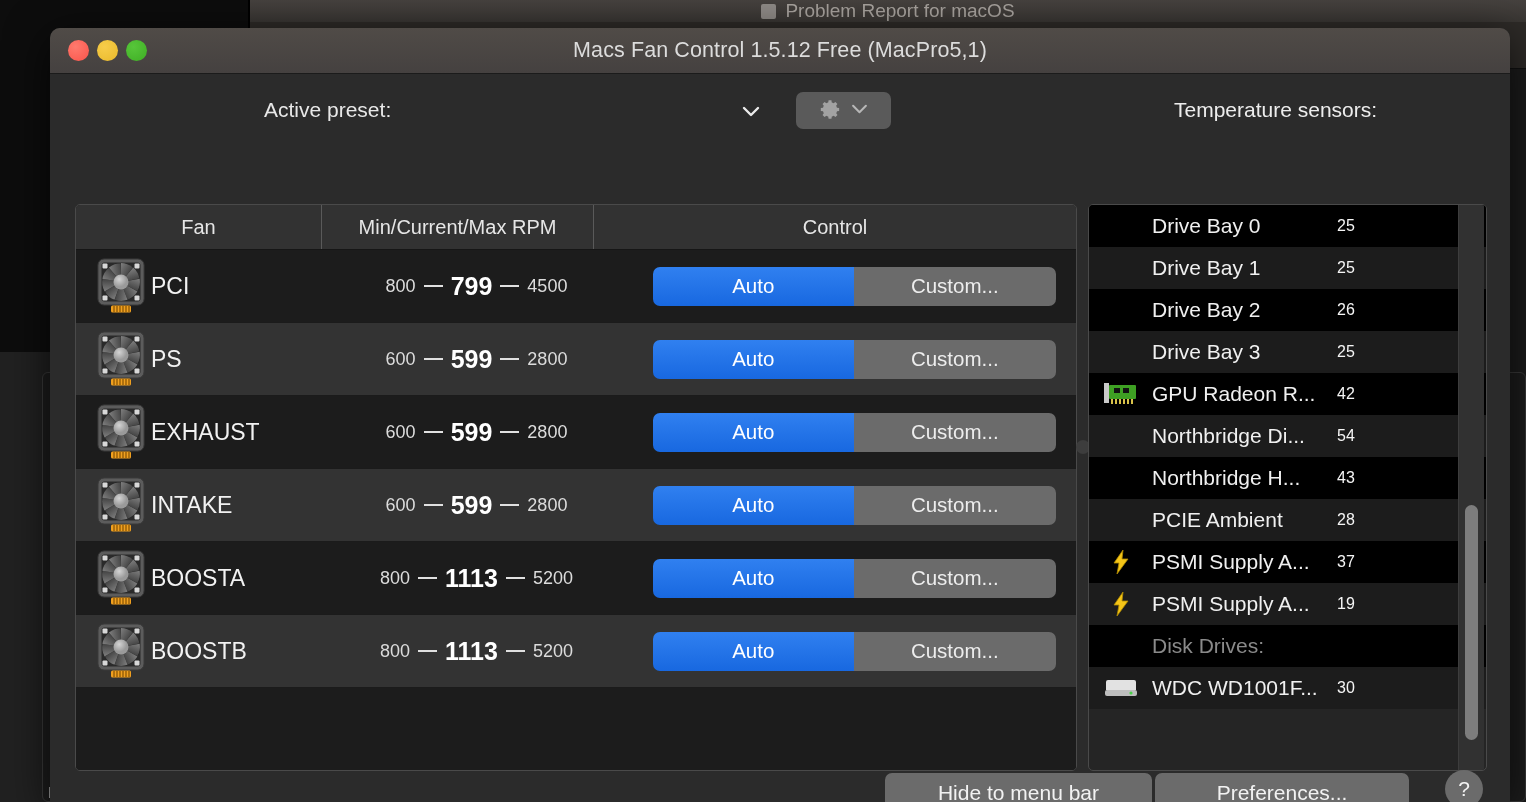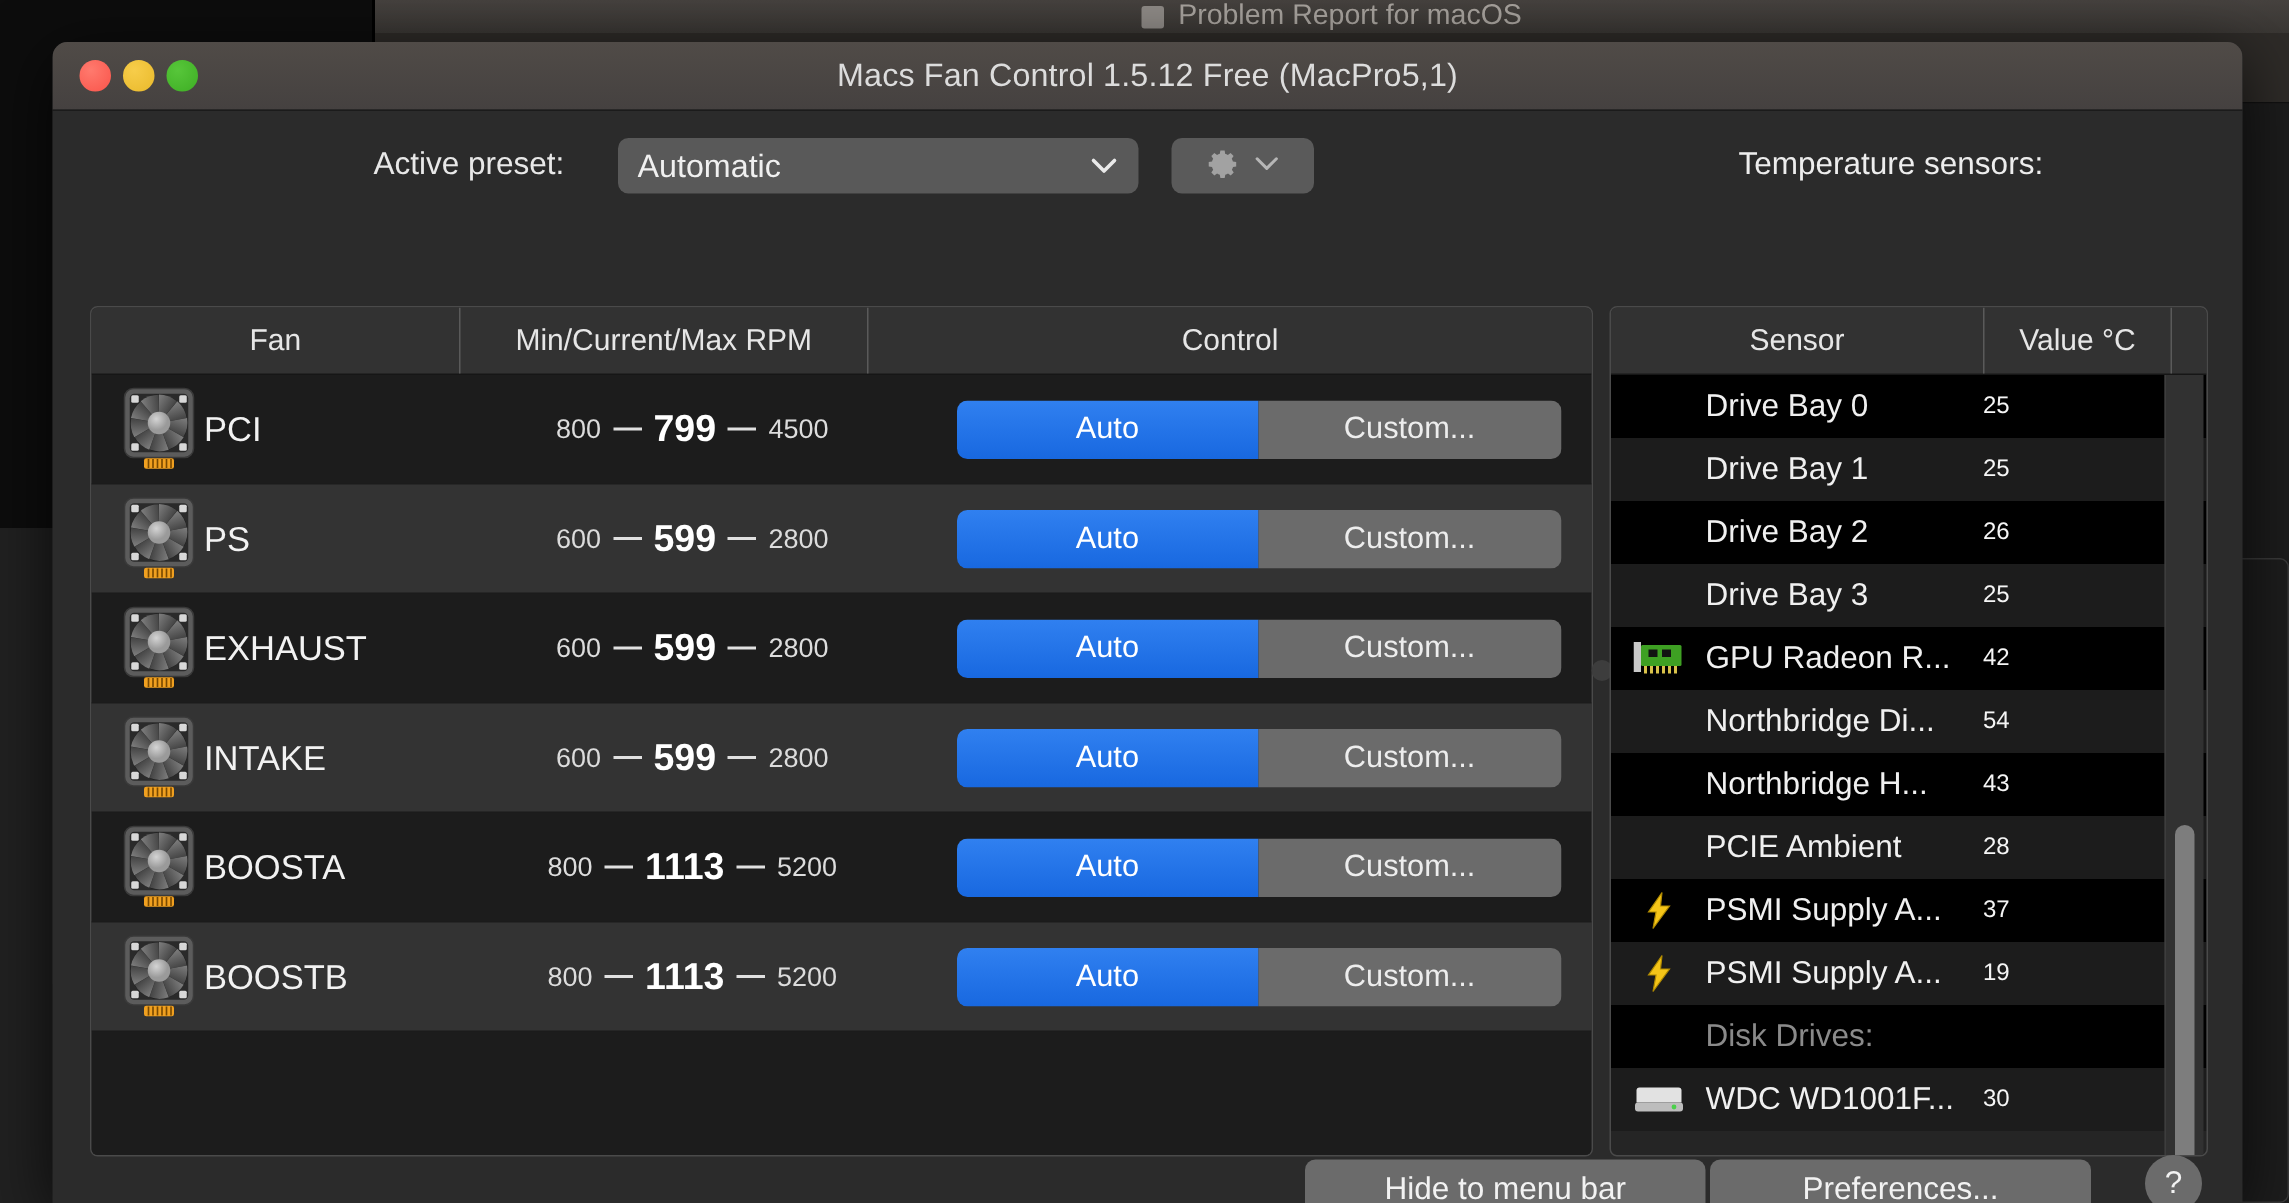--- a/index.html
+++ b/index.html
@@ -90,21 +90,21 @@
     left: 48px; top: 784px;
     color: #d6d6d6;
     font-family: "Liberation Mono", monospace;
     font-size: 17px;
     white-space: pre;
   }
 
   
   #app-window {
     position: absolute;
-    left: 35px; top: 28px;
+    left: 50px; top: 28px;
     width: 1460px; height: 774px;
     background: #2b2b2b;
     border-radius: 10px 10px 0 0;
     box-shadow: 0 10px 44px rgba(0,0,0,0.72);
     overflow: hidden;
   }
   .titlebar {
     position: relative;
     height: 45px;
     background: linear-gradient(#504b47, #454140);
@@ -448,23 +448,20 @@
       <span class="light max"></span>
     </div>
     <div class="window-title">Macs Fan Control 1.5.12 Free (MacPro5,1)</div>
   </div>
 
   <div class="window-body">
 
     <div class="preset-row">
       <span class="preset-label">Active preset:</span>
 
-      <select class="preset-select">
-        <option>Automatic</option>
-      </select>
       <span class="preset-select-chevron">
         <svg width="18" height="12" viewBox="0 0 18 12">
           <path d="M2 2 L9 9 L16 2" stroke="#eaeaea" stroke-width="2.4" fill="none" stroke-linecap="round" stroke-linejoin="round"></path>
         </svg>
       </span>
 
       <button class="gear-button">
         <span>
           <svg width="23" height="23" viewBox="0 0 24 24">
             <path fill="#a2a2a2" d="M12 8.4a3.6 3.6 0 1 0 0 7.2 3.6 3.6 0 0 0 0-7.2zm0 5.4a1.8 1.8 0 1 1 0-3.6 1.8 1.8 0 0 1 0 3.6z"></path>
@@ -826,25 +823,20 @@
             </div>
           </div>
         </div>
 
       <div class="fan-empty"></div>
     </div>
 
     <div class="splitter-dot"></div>
 
     <div class="sensor-panel">
-      <div class="sensor-head">
-        <div class="sh-sensor">Sensor</div>
-        <div class="sh-value">Value °C</div>
-        <div class="sh-pad"></div>
-      </div>
       <div class="sensor-list">
         <div id="sensor-rows">
             <div class="sensor-row odd">
               <div class="sensor-icon-cell">
                 <span></span>
               </div>
               <div class="sensor-name">Drive Bay 0</div>
               <div class="sensor-value">25</div>
             </div>
             <div class="sensor-row even">

